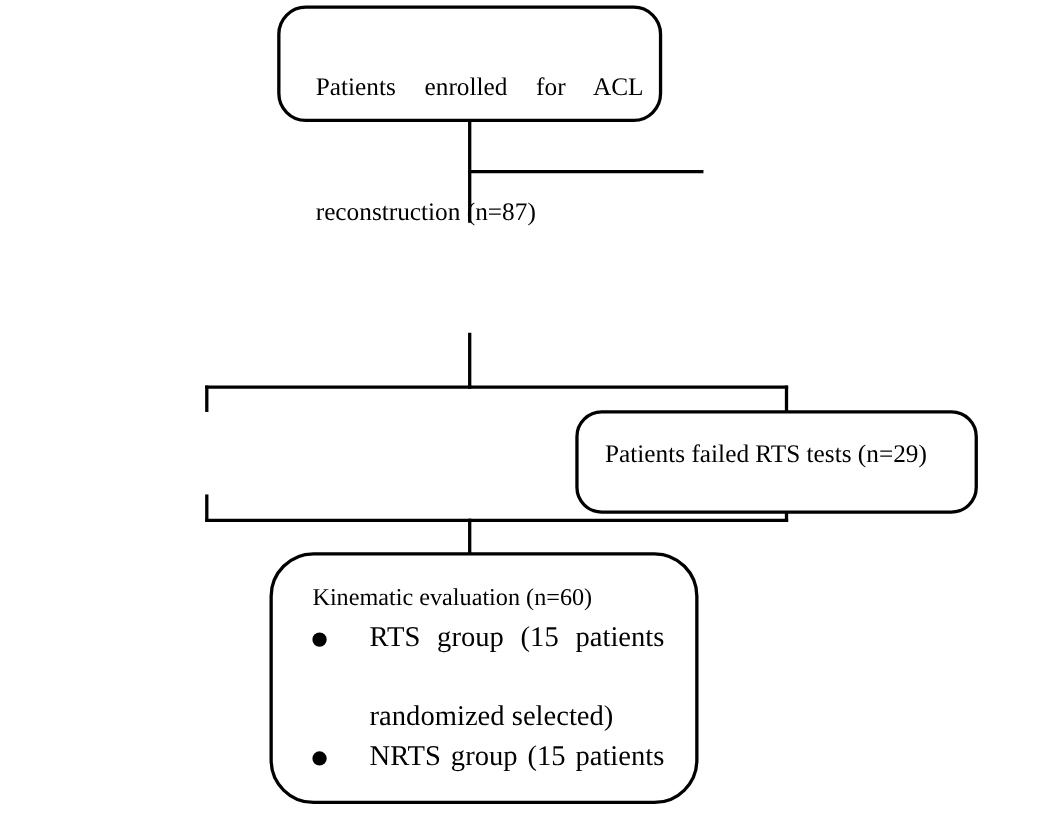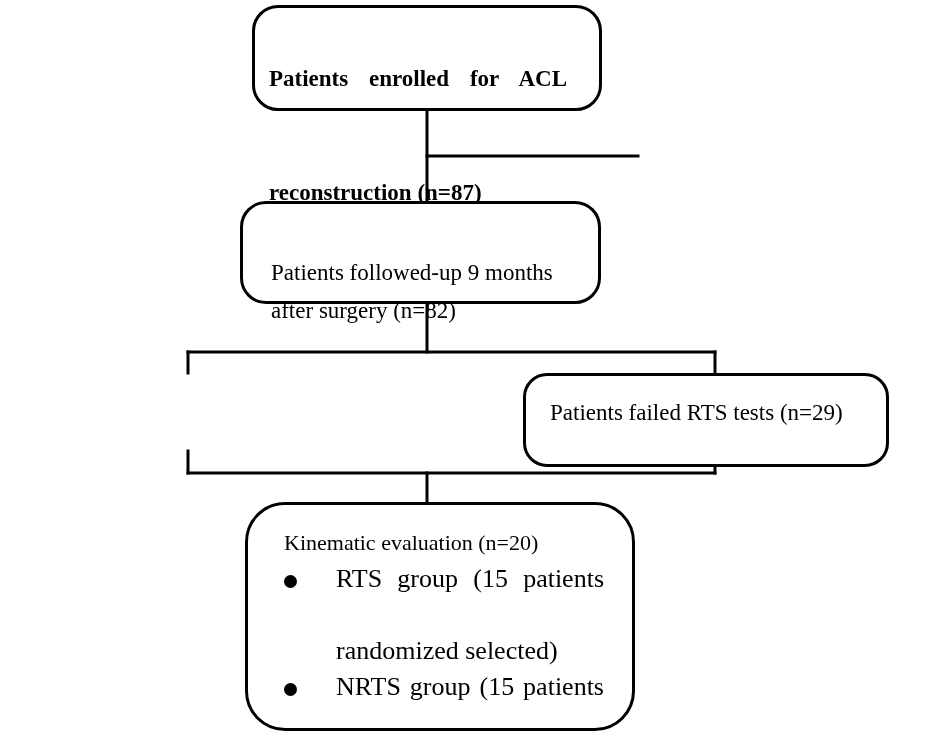--- a/index.html
+++ b/index.html
@@ -38,25 +38,24 @@
     white-space: pre-line;
   }
   
   #node-enrolled {
     left: 252px; top: 5px;
     width: 350px; height: 106px;
     border-radius: 26px;
   }
   #node-enrolled .node-text {
     position: absolute;
-    left: 14px; top: 14px;
+    left: 32px; top: 14px;
     width: 298px;
     text-align: justify;
     text-align-last: left;
-    font-weight: bold;
   }
   #node-enrolled .node-text > span.ln {
     display: block;
   }
   #node-enrolled .just {
     display: block;
     text-align: justify;
   }
   #node-enrolled .just::after {
     content: "";
@@ -190,35 +189,29 @@
   </svg>
 
   <div class="node" id="node-enrolled">
     <div class="node-text">
       <span class="just">Patients  enrolled  for  ACL</span>
       <span class="ln">reconstruction (n=87)</span>
     </div>
   </div>
 
 
-  <div class="node" id="node-followed">
-    <div class="node-text">
-      <span class="ln">Patients followed-up 9 months</span>
-      <span class="ln">after surgery (n=82)</span>
-    </div>
-  </div>
 
 
   <div class="node" id="node-failed">
     <div class="node-text">Patients failed RTS tests (n=29)</div>
   </div>
 
   <div class="node" id="node-kinematic">
     <div class="kin-inner">
-      <div class="kin-title">Kinematic evaluation (n=20)</div>
+      <div class="kin-title">Kinematic evaluation (n=60)</div>
 
       <div class="bullet-row">
         <div class="bullet-dot">
             <i></i>
           </div>
         <div class="bullet-body">
           <span class="jline">RTS  group  (15  patients</span>
           <span class="lline">randomized selected)</span>
         </div>
       </div>

